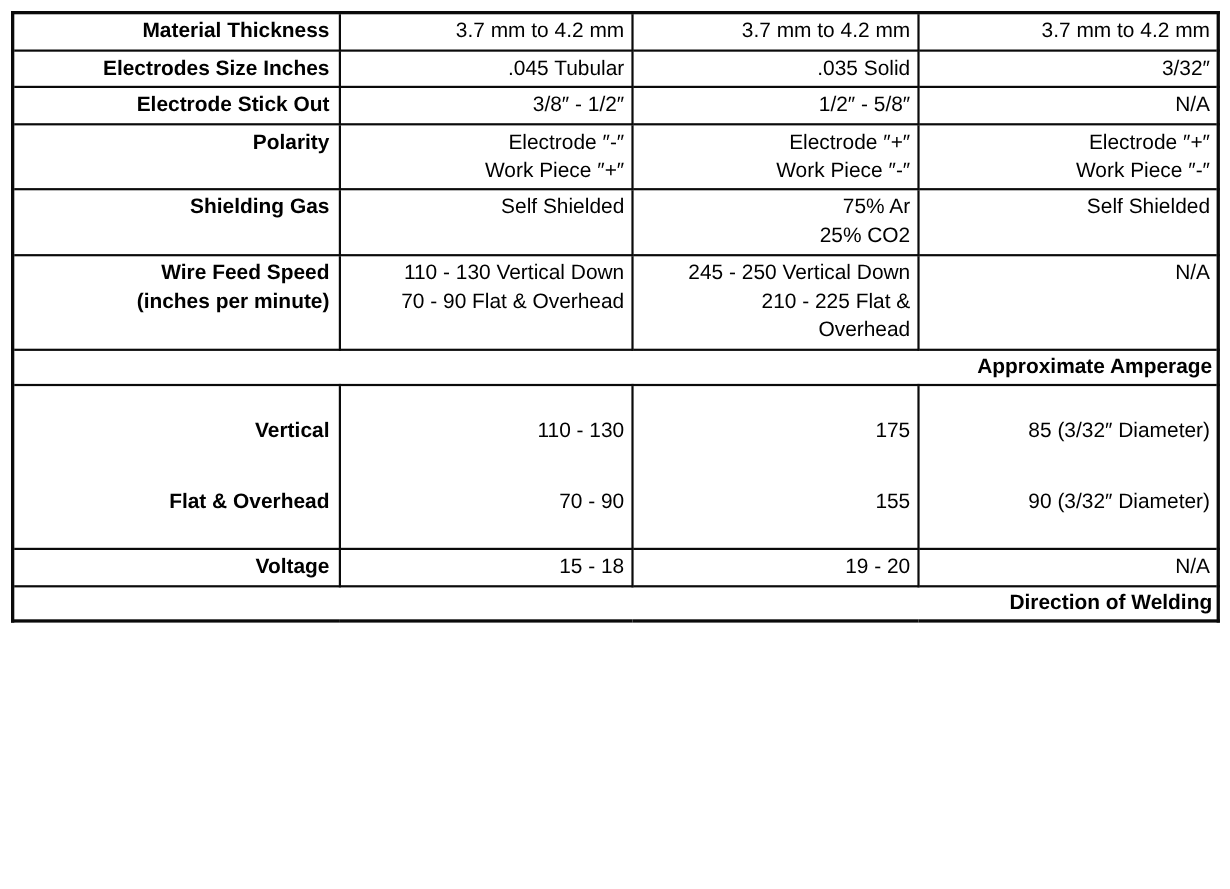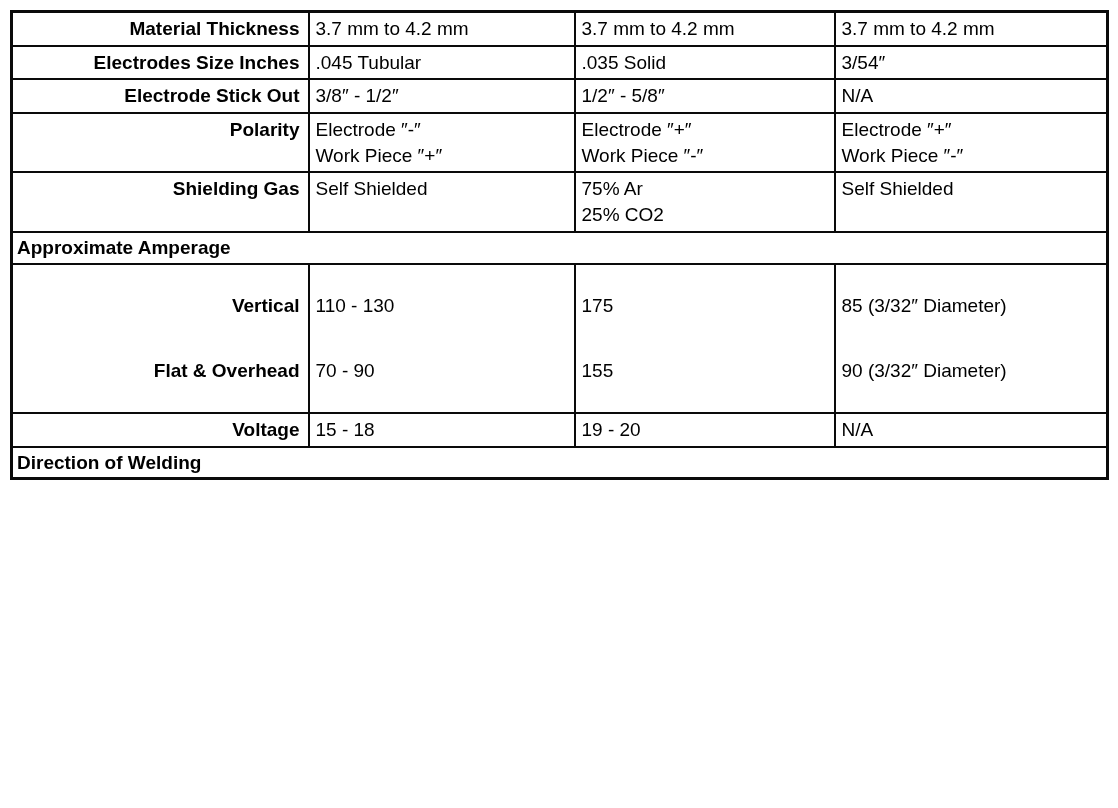--- a/index.html
+++ b/index.html
@@ -39,27 +39,27 @@
     white-space: pre-line;
     padding: 2px 4px;
   }
   td.lbl {
     font-weight: bold;
     text-align: right;
     padding: 3px 8px;
     white-space: pre-line;
   }
   td.val {
-    text-align: left;
+    text-align: right;
     padding: 3px 6px;
     white-space: pre-line;
   }
   td.span-cell {
     font-weight: bold;
-    text-align: left;
+    text-align: right;
     vertical-align: middle;
     padding: 2px 4px;
   }
   .note { font-weight: bold; }
   .dual .l2 { margin-top: 13px; }
   tr.r-header    { height: 56px; }
   tr.r-thin      { height: 30px; }
   tr.r-etype     { height: 90px; }
   tr.r-polarity  { height: 56px; }
   tr.r-gas       { height: 60px; }
@@ -87,21 +87,21 @@
       <td class="val">3.7 mm to 4.2 mm</td>
       <td class="val">3.7 mm to 4.2 mm</td>
       <td class="val">3.7 mm to 4.2 mm</td>
     </tr>
 
 
     <tr class="r-thin">
       <td class="lbl">Electrodes Size Inches</td>
       <td class="val">.045 Tubular</td>
       <td class="val">.035 Solid</td>
-      <td class="val">3/54″</td>
+      <td class="val">3/32″</td>
     </tr>
 
     <tr class="r-thin">
       <td class="lbl">Electrode Stick Out</td>
       <td class="val">3/8″ - 1/2″</td>
       <td class="val">1/2″ - 5/8″</td>
       <td class="val">N/A</td>
     </tr>
 
     <tr class="r-polarity">
@@ -116,20 +116,30 @@
 
     <tr class="r-gas">
       <td class="lbl">Shielding Gas</td>
       <td class="val">Self Shielded</td>
       <td class="val">75% Ar
 25% CO2</td>
       <td class="val">Self Shielded</td>
     </tr>
 
 
+    <tr class="r-wirefeed">
+      <td class="lbl">Wire Feed Speed
+(inches per minute)</td>
+      <td class="val">110 - 130 Vertical Down
+70 - 90 Flat &amp; Overhead</td>
+      <td class="val">245 - 250 Vertical Down
+210 - 225 Flat &amp;
+Overhead</td>
+      <td class="val">N/A</td>
+    </tr>
 
     <tr class="r-span">
       <td class="span-cell" colspan="4">Approximate Amperage</td>
     </tr>
 
     <tr class="r-ampvals">
       <td class="lbl dual">
         <div>Vertical</div>
         <div class="l2">Flat &amp; Overhead</div>
       </td>

